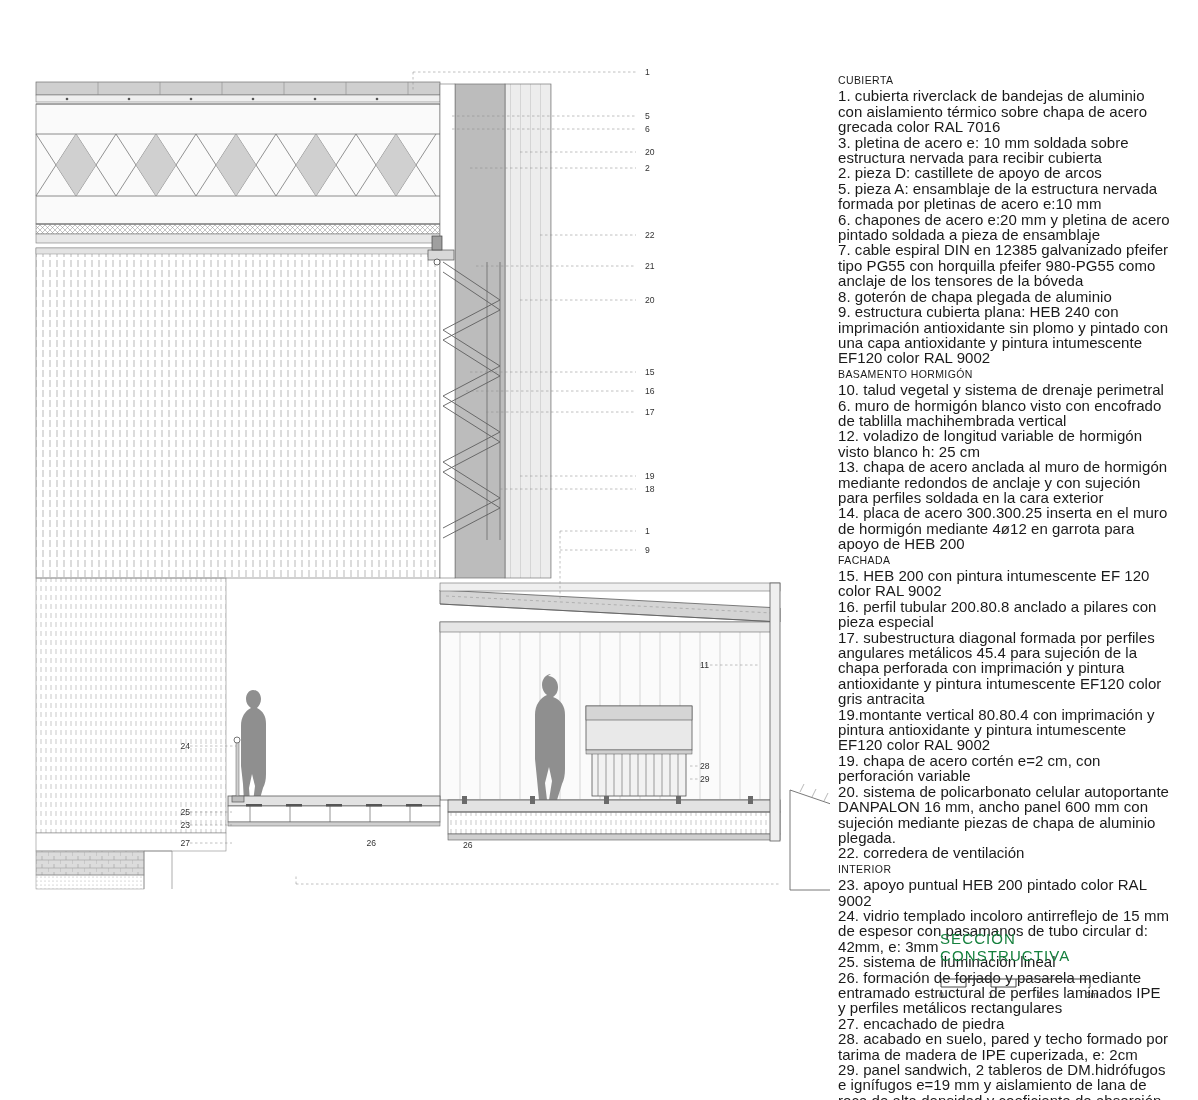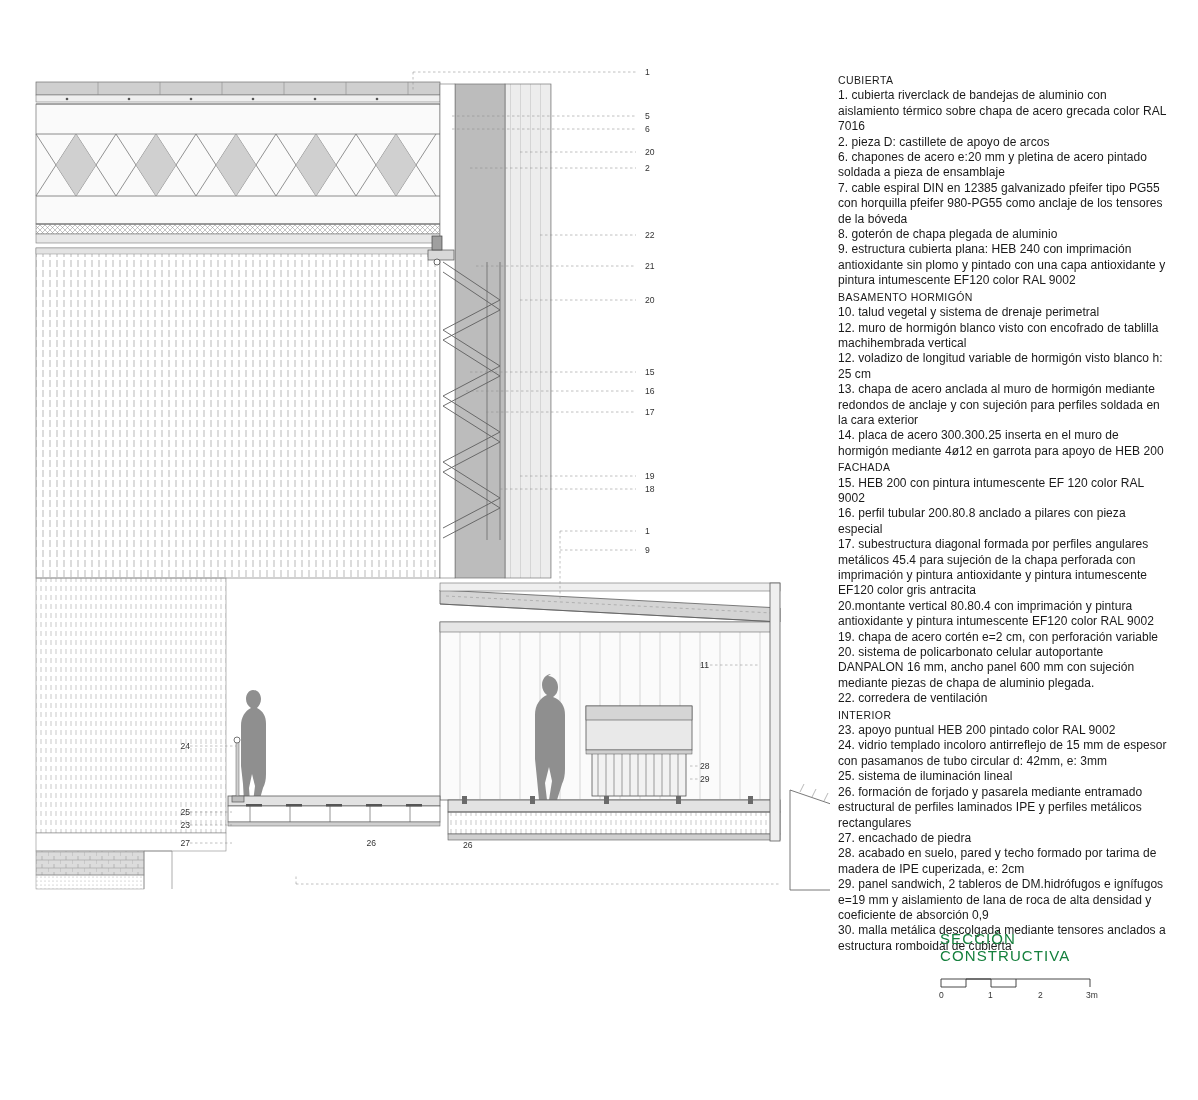--- a/index.html
+++ b/index.html
@@ -5,21 +5,21 @@
   html,body{margin:0;padding:0;background:#ffffff;}
   body{width:1198px;height:1100px;position:relative;overflow:hidden;font-family:"Liberation Sans",sans-serif;color:#1a1a1a;}
 
   
   #drawing{position:absolute;left:0;top:0;width:830px;height:1100px;}
   #drawing svg{display:block;}
 
   
   #legend{position:absolute;left:838px;top:72px;width:332px;}
   .legend-head{font-size:10.5px;letter-spacing:.4px;line-height:15.4px;margin-top:1px;}
-  .legend-item{font-size:12px;line-height:15.4px;letter-spacing:.05px;}
+  .legend-item{font-size:15px;line-height:15.4px;letter-spacing:.05px;}
 
   
   #scale-block{position:absolute;left:940px;top:930px;width:180px;}
   #section-title{font-size:15px;letter-spacing:1.1px;color:#15803d;}
   #scale-bar{position:relative;margin-top:14px;width:164px;height:22px;}
   .scalenum{position:absolute;top:12px;font-size:8.5px;color:#333;}
 
   
   .lbl{font-size:8.6px;fill:#333;font-family:"Liberation Sans",sans-serif;}
 </style>
@@ -320,36 +320,38 @@
         <text x="190" y="828" class="lbl" text-anchor="end">23</text>
         <text x="190" y="846" class="lbl" text-anchor="end">27</text>
         <text x="376" y="846" class="lbl" text-anchor="end">26</text>
       </g>
 </svg>
 </div>
 
 <div id="legend">
     <div class="legend-head">CUBIERTA</div>
     <div class="legend-item">1. cubierta riverclack de bandejas de aluminio con aislamiento térmico sobre chapa de acero grecada color RAL 7016</div>
+    <div class="legend-item">3. pletina de acero e: 10 mm soldada sobre estructura nervada para recibir cubierta</div>
     <div class="legend-item">2. pieza D: castillete de apoyo de arcos</div>
+    <div class="legend-item">5. pieza A: ensamblaje de la estructura nervada formada por pletinas de acero e:10 mm</div>
     <div class="legend-item">6. chapones de acero e:20 mm y pletina de acero pintado soldada a pieza de ensamblaje</div>
     <div class="legend-item">7. cable espiral DIN en 12385 galvanizado pfeifer tipo PG55 con horquilla pfeifer 980-PG55 como anclaje de los tensores de la bóveda</div>
     <div class="legend-item">8. goterón de chapa plegada de aluminio</div>
     <div class="legend-item">9. estructura cubierta plana: HEB 240 con imprimación antioxidante sin plomo y pintado con una capa antioxidante y pintura intumescente EF120 color RAL 9002</div>
     <div class="legend-head">BASAMENTO HORMIGÓN</div>
     <div class="legend-item">10. talud vegetal y sistema de drenaje perimetral</div>
-    <div class="legend-item">12. muro de hormigón blanco visto con encofrado de tablilla machihembrada vertical</div>
+    <div class="legend-item">6. muro de hormigón blanco visto con encofrado de tablilla machihembrada vertical</div>
     <div class="legend-item">12. voladizo de longitud variable de hormigón visto blanco h: 25 cm</div>
     <div class="legend-item">13. chapa de acero anclada al muro de hormigón mediante redondos de anclaje y con sujeción para perfiles soldada en la cara exterior</div>
     <div class="legend-item">14. placa de acero 300.300.25 inserta en el muro de hormigón mediante 4ø12 en garrota para apoyo de HEB 200</div>
     <div class="legend-head">FACHADA</div>
     <div class="legend-item">15. HEB 200 con pintura intumescente EF 120 color RAL 9002</div>
     <div class="legend-item">16. perfil tubular 200.80.8 anclado a pilares con pieza especial</div>
     <div class="legend-item">17. subestructura diagonal formada por perfiles angulares metálicos 45.4 para sujeción de la chapa perforada con imprimación y pintura antioxidante y pintura intumescente EF120 color gris antracita</div>
-    <div class="legend-item">20.montante vertical 80.80.4 con imprimación y pintura antioxidante y pintura intumescente EF120 color RAL 9002</div>
+    <div class="legend-item">19.montante vertical 80.80.4 con imprimación y pintura antioxidante y pintura intumescente EF120 color RAL 9002</div>
     <div class="legend-item">19. chapa de acero cortén e=2 cm, con perforación variable</div>
     <div class="legend-item">20. sistema de policarbonato celular autoportante DANPALON 16 mm, ancho panel 600 mm con sujeción mediante piezas de chapa de aluminio plegada.</div>
     <div class="legend-item">22. corredera de ventilación</div>
     <div class="legend-head">INTERIOR</div>
     <div class="legend-item">23. apoyo puntual HEB 200 pintado color RAL 9002</div>
     <div class="legend-item">24. vidrio templado incoloro antirreflejo de 15 mm de espesor con pasamanos de tubo circular d: 42mm, e: 3mm</div>
     <div class="legend-item">25. sistema de iluminación lineal</div>
     <div class="legend-item">26. formación de forjado y pasarela mediante entramado estructural de perfiles laminados IPE y perfiles metálicos rectangulares</div>
     <div class="legend-item">27. encachado de piedra</div>
     <div class="legend-item">28. acabado en suelo, pared y techo formado por tarima de madera de IPE cuperizada, e: 2cm</div>

